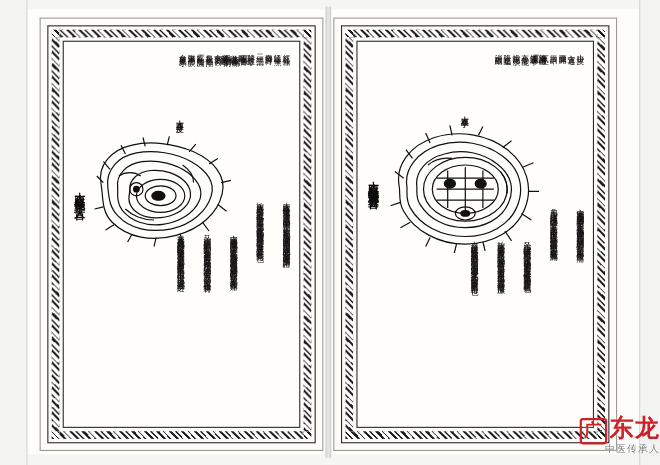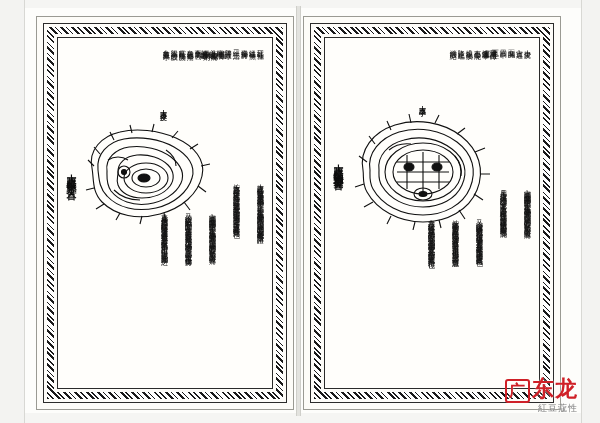--- a/index.html
+++ b/index.html
@@ -145,21 +145,21 @@
     font-size: 7px;
   }
   
   .illus {
     position: absolute;
   }
   .illus svg { display: block; }
   
   .watermark {
     position: absolute;
-    right: 22px;
+    right: 0;
     bottom: 8px;
     font-family: Liberation Sans, sans-serif;
     font-size: 22px;
     font-weight: bold;
     color: #cf2027;
     letter-spacing: 1px;
     text-shadow: 0 0 2px rgba(255,255,255,.8);
     margin-left: 38px;
   }
   .watermark .wm-sub {
@@ -309,16 +309,16 @@
       <div class="vtext body-block" style="right:8px; top:146px; height:184px;">主宣通閉塞五臟開胃調中下氣止霍亂通大小腸健脾開胃和中消痰膈醋心並療一切冷氣攻衝心腹脹痛</div>
       <div class="vtext body-block" style="right:32px; top:146px; height:184px;">凡用大腹皮須酒洗净以防沙土其子名大腹子即檳榔也性溫味辛苦能殺蟲破積下氣行水療腳氣腫滿</div>
       <div class="vtext body-block" style="right:56px; top:176px; height:154px;">又治心腹諸痛痰癖癥結並小兒疳積蟲痛者研末和蜜為丸服之甚效惟氣虛下陷者禁用恐其耗氣也</div>
       <div class="vtext body-block" style="right:80px; top:176px; height:154px;">按此藥產嶺南者良皮厚肉堅色赤褐味澀者佳若色淡而鬆者力薄不堪用也每用三錢至五錢水煎溫服</div>
       <div class="vtext body-block" style="right:104px; top:176px; height:154px;">六月採實曝乾去殼取皮酒洗曬乾收貯勿令受潮若受潮則霉變失效矣凡入煎劑宜後下取其氣輕上行也</div>
     </div>
   </div>
 
   <div class="watermark">
     <span class="wm-logo">广</span><span>东龙</span>
-    <span class="wm-sub">紅豆蔻性</span>
+    <span class="wm-sub">中医传承人</span>
   </div>
 
 </div>
 
 </body></html>

